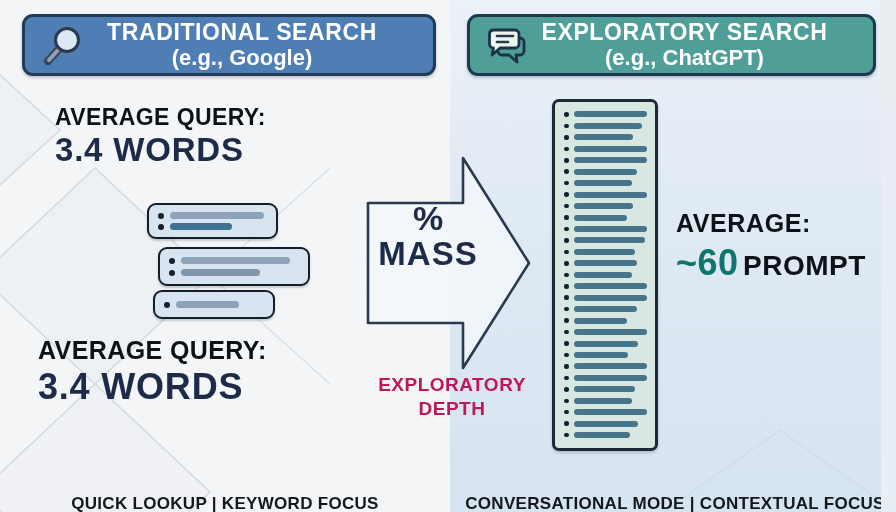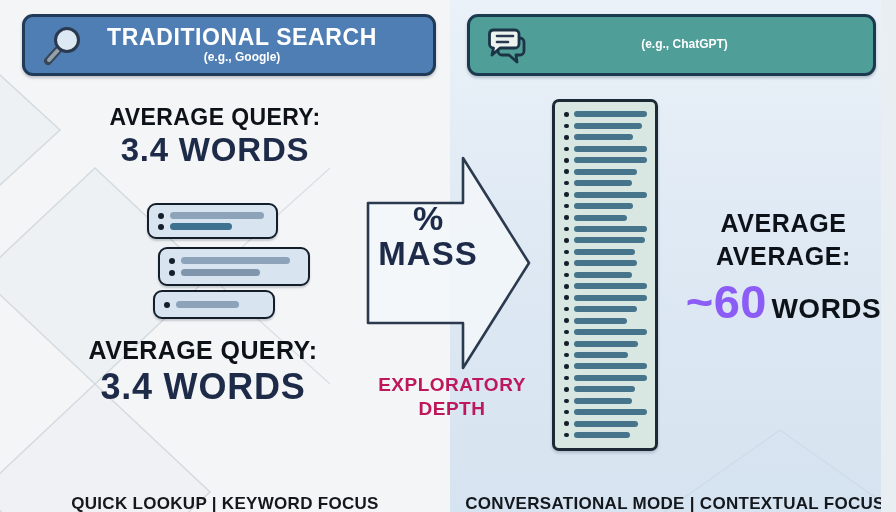--- a/index.html
+++ b/index.html
@@ -13,33 +13,33 @@
     background:linear-gradient(180deg,#eaf1f8 0%,#dde8f3 55%,#d6e3f0 100%);}
   .bg-deco{position:absolute;left:0;top:0;width:896px;height:512px;pointer-events:none;}
   
   .header{position:absolute;top:14px;height:62px;border:3px solid #203a58;border-radius:11px;
     box-sizing:border-box;display:flex;align-items:center;justify-content:center;box-shadow:0 2px 3px rgba(20,40,60,.25);}
   .header-left{left:22px;width:414px;background:#4e7eb3;}
   .header-right{left:467px;width:409px;background:#4f9e98;border-color:#1b3a50;}
   .hicon{position:absolute;left:16px;top:7px;width:46px;height:44px;}
   .htext{text-align:center;color:#ffffff;line-height:1.12;padding-left:26px;}
   .htitle{font-size:23px;letter-spacing:.6px;}
-  .hsub{font-size:12px;}
-  
-  .stat{position:absolute;text-align:center;color:#0d1219;line-height:1.18;}
+  .hsub{font-size:22px;}
+  
+  .stat{position:absolute;color:#0d1219;line-height:1.18;}
   .stat-top{left:55px;top:104px;width:320px;}
   .stat-top .l1{font-size:23px;letter-spacing:.4px;}
   .stat-top .l2{font-size:33px;color:#1d2b49;letter-spacing:.8px;}
   .stat-bottom{left:38px;top:336px;width:330px;}
   .stat-bottom .l1{font-size:25px;letter-spacing:.4px;}
   .stat-bottom .l2{font-size:36px;color:#1d2b49;letter-spacing:.8px;}
   .stat-right{left:676px;top:207px;width:215px;}
   .stat-right .l1,.stat-right .l2{font-size:25px;letter-spacing:.6px;line-height:1.3;}
   .stat-right .lv{margin-top:2px;}
-  .stat-right .val{font-size:47px;color:#8b5cf6;letter-spacing:.5px;}
+  .stat-right .val{font-size:36px;color:#0f766e;letter-spacing:.5px;}
   .stat-right .unit{font-size:28px;letter-spacing:.5px;}
   
   .query-card{position:absolute;background:#d8e4f0;border:2.5px solid #141e2b;border-radius:9px;
     box-sizing:border-box;display:flex;flex-direction:column;justify-content:space-evenly;
     padding:3px 9px;box-shadow:0 2px 2px rgba(20,40,60,.2);}
   .qc-1{left:147px;top:203px;width:131px;height:36px;}
   .qc-2{left:158px;top:247px;width:152px;height:39px;}
   .qc-3{left:153px;top:290px;width:122px;height:29px;}
   .qrow{display:flex;align-items:center;gap:6px;}
   .qdot{width:6px;height:6px;border-radius:50%;background:#131f2b;flex:none;}
@@ -102,20 +102,21 @@
   <div class="header header-right">
     <span class="hicon">
       <svg width="46" height="44" viewBox="0 0 46 44">
         <path d="M16 14 h18 a4 4 0 0 1 4 4 v9 a4 4 0 0 1 -4 4 h-4 l1 7 l-8 -7 h-7 a4 4 0 0 1 -4 -4 v-9 a4 4 0 0 1 4 -4 Z" fill="none" stroke="#1d3346" stroke-width="2.8" stroke-linejoin="round"></path>
         <path d="M7 6 h22 a4 4 0 0 1 4 4 v10 a4 4 0 0 1 -4 4 h-15 l-8 7 l1.5 -7 a4 4 0 0 1 -4 -4 v-10 a4 4 0 0 1 3.5 -4 Z" fill="#edf4ef" stroke="#1d3346" stroke-width="2.8" stroke-linejoin="round"></path>
         <line x1="11" y1="12" x2="27" y2="12" stroke="#2b3950" stroke-width="2.6" stroke-linecap="round"></line>
         <line x1="11" y1="18" x2="22" y2="18" stroke="#2b3950" stroke-width="2.6" stroke-linecap="round"></line>
       </svg>
     </span>
     <div class="htext">
+      <div class="htitle">EXPLORATORY SEARCH</div>
       <div class="hsub">(e.g., ChatGPT)</div>
     </div>
   </div>
 
   <div class="stat stat-top">
     <div class="l1">AVERAGE QUERY:</div>
     <div class="l2">3.4 WORDS</div>
   </div>
 
   <div class="query-card qc-1">
@@ -275,24 +276,23 @@
         <span class="pdot"></span>
         <span class="pbar" style="width: 78%; background: rgb(69, 116, 139);"></span>
       </div>
       <div class="prow">
         <span class="pdot"></span>
         <span class="pbar" style="width: 68%; background: rgb(69, 116, 139);"></span>
       </div>
     </div>
 
   <div class="stat stat-right">
-    <div class="l1">AVERAGE</div>
     <div class="l2">AVERAGE:</div>
     <div class="lv">
       <span class="val">~60</span>
-      <span class="unit"> <span>WORDS</span></span>
+      <span class="unit"> <span>PROMPT</span></span>
     </div>
   </div>
 
   <div class="caption caption-left">QUICK LOOKUP | KEYWORD FOCUS</div>
   <div class="caption caption-right">CONVERSATIONAL MODE | CONTEXTUAL FOCUS</div>
 
 </div>
 
 </body></html>

